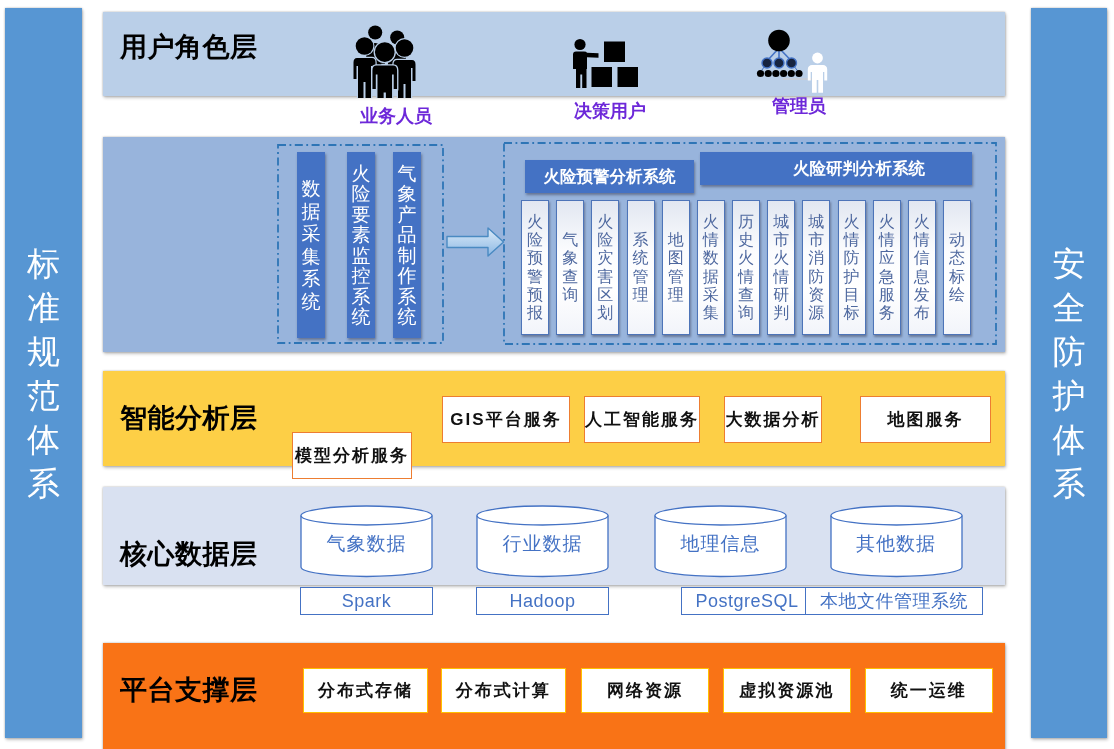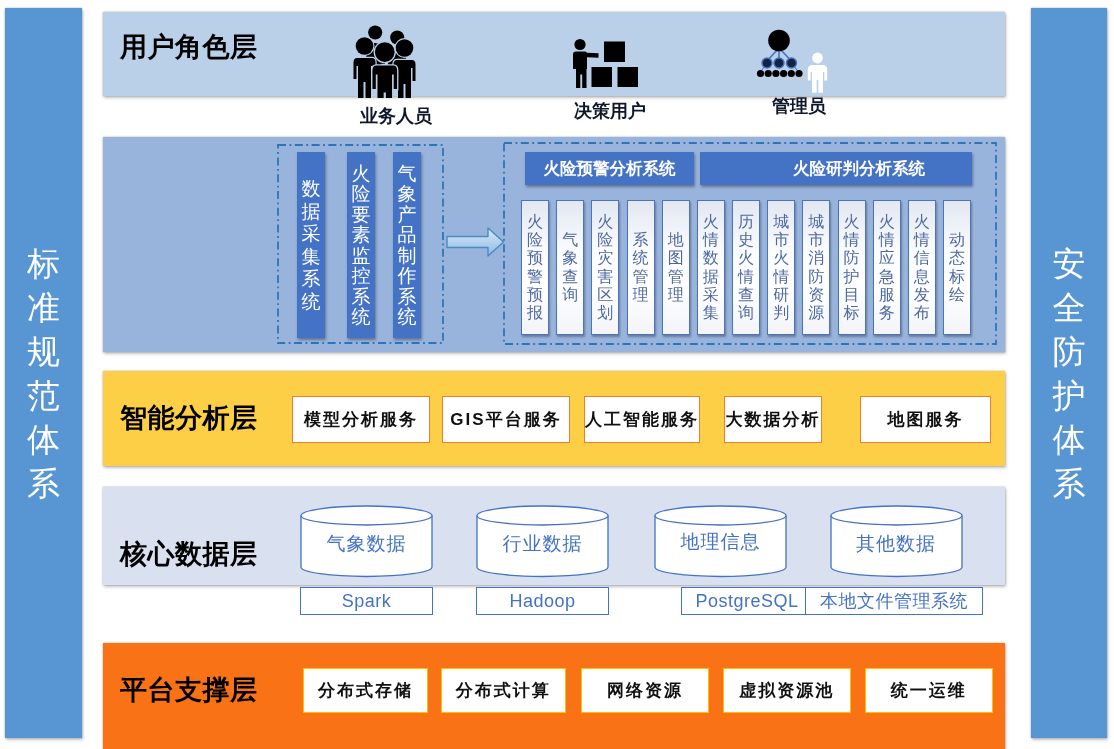--- a/index.html
+++ b/index.html
@@ -29,21 +29,21 @@
   .layer-label { position:absolute; left:17px; font-weight:700; color:#000;
           font-size:27px; letter-spacing:0.5px; white-space:nowrap; line-height:1; }
   .band-user .layer-label { top:22px; }
   .band-app  .layer-label { top:91px; }
   .band-ai   .layer-label { top:34px; }
   .band-data .layer-label { top:54px; }
   .band-plat .layer-label { top:34px; }
 
   
   .role { position:absolute; top:0; height:116px; }
-  .role .role-label { position:absolute; font-size:18px; font-weight:700; color:#0f172a;
+  .role .role-label { position:absolute; font-size:18px; font-weight:700; color:#6d28d9;
           white-space:nowrap; line-height:1; transform:translateX(-50%); }
   .role svg { position:absolute; }
 
   
   .dashed-box { position:absolute; }
   .dashed-box svg.dash { position:absolute; left:0; top:0; }
   .src-bar { position:absolute; top:7.5px; width:28px; height:186.5px; background:#4472c4;
           display:flex; flex-direction:column; align-items:center; justify-content:center;
           box-shadow:1px 1.5px 2.5px rgba(40,40,60,.45); }
   .src-bar span { display:block; line-height:1; color:#fff; font-size:19px; }
@@ -238,21 +238,21 @@
       </defs>
       <path d="M1 11.5 h41 V3 L57.5 17 42 31 v-8.5 H1 z" fill="url(#arrowgrad)" stroke="#4a8ac2" stroke-width="1.4" stroke-linejoin="round"></path>
     </svg>
 
     <div class="dashed-box" style="left:400px; top:5px; width:494px; height:203px;">
       <svg class="dash" width="494" height="203">
         <rect x="1" y="1" width="492" height="201" fill="none" stroke="#2e75b6" stroke-width="1.8" stroke-dasharray="8 3.5 1.8 3.5"></rect>
       </svg>
     </div>
 
-    <div class="sys-header" style="left:422px; width:169px;">火险预警分析系统</div>
+    <div class="sys-header" style="left:422px; width:169px;margin-top:8px;">火险预警分析系统</div>
     <div class="sys-header" style="left:597px; width:272px;padding-left:46px;">火险研判分析系统</div>
 
     <div id="modules-host">
         <div class="module-col" style="left: 418px;">
           <div class="vstack">
             <span>火</span>
             <span>险</span>
             <span>预</span>
             <span>警</span>
             <span>预</span>
@@ -370,21 +370,21 @@
             <span>标</span>
             <span>绘</span>
           </div>
         </div>
       </div>
   </div>
 
   <div class="band band-ai">
     <div class="layer-label">智能分析层</div>
     <div id="services-host">
-        <div class="svc-btn" style="left: 189px; width: 138px;">模型分析服务</div>
+        <div class="svc-btn" style="left: 189px; width: 120px; margin-top: 36px;">模型分析服务</div>
         <div class="svc-btn" style="left: 339px; width: 128px;">GIS平台服务</div>
         <div class="svc-btn" style="left: 481px; width: 116px;">人工智能服务</div>
         <div class="svc-btn" style="left: 621px; width: 98px;">大数据分析</div>
         <div class="svc-btn" style="left: 757px; width: 131px;">地图服务</div>
       </div>
   </div>
 
   <div class="band band-data">
     <div class="layer-label">核心数据层</div>
     <div id="datastores-host">
@@ -397,21 +397,21 @@
         </div>
         <div class="db-box" style="left: 197px; width: 133px;">Spark</div>
         <div class="cyl" style="left: 373px;">
           <svg width="133" height="73" viewBox="0 0 133 73">
             <path d="M1 10.5 L1 62 A65.5 9.5 0 0 0 132 62 L132 10.5" fill="#ffffff" stroke="#4472c4" stroke-width="1.3"></path>
             <ellipse cx="66.5" cy="10.5" rx="65.5" ry="9.5" fill="#ffffff" stroke="#4472c4" stroke-width="1.3"></ellipse>
           </svg>
           <div class="cyl-label">行业数据</div>
         </div>
         <div class="db-box" style="left: 373px; width: 133px;">Hadoop</div>
-        <div class="cyl" style="left: 551px; font-family: Liberation Mono, monospace;">
+        <div class="cyl" style="left: 551px;">
           <svg width="133" height="73" viewBox="0 0 133 73">
             <path d="M1 10.5 L1 62 A65.5 9.5 0 0 0 132 62 L132 10.5" fill="#ffffff" stroke="#4472c4" stroke-width="1.3"></path>
             <ellipse cx="66.5" cy="10.5" rx="65.5" ry="9.5" fill="#ffffff" stroke="#4472c4" stroke-width="1.3"></ellipse>
           </svg>
           <div class="cyl-label">地理信息</div>
         </div>
         <div class="db-box" style="left: 578px; width: 132px;">PostgreSQL</div>
         <div class="cyl" style="left: 726.5px;">
           <svg width="133" height="73" viewBox="0 0 133 73">
             <path d="M1 10.5 L1 62 A65.5 9.5 0 0 0 132 62 L132 10.5" fill="#ffffff" stroke="#4472c4" stroke-width="1.3"></path>

